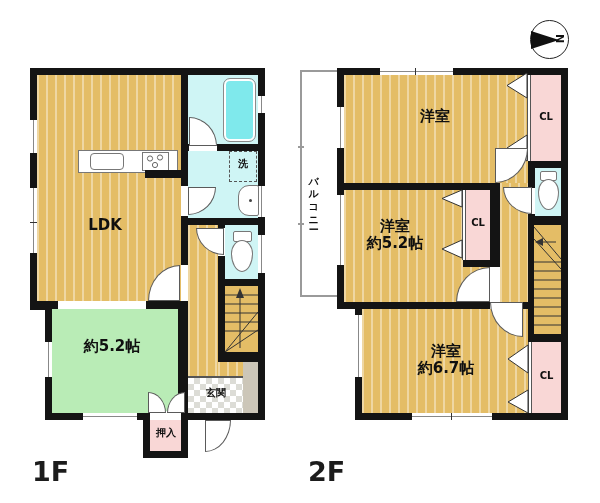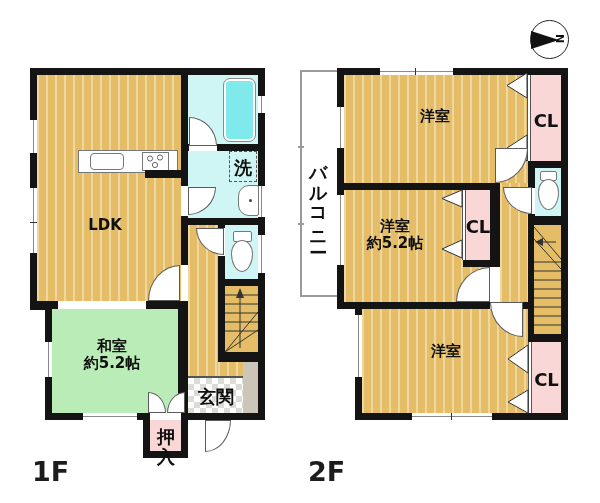--- a/index.html
+++ b/index.html
@@ -21,21 +21,21 @@
   .winV{position:absolute;background:linear-gradient(90deg,#fff 0 44%,#888 44% 56%,#fff 56% 100%);}
   .winH{position:absolute;background:linear-gradient(180deg,#fff 0 44%,#888 44% 56%,#fff 56% 100%);}
   .open{position:absolute;background:#fff;}
   .disc{position:absolute;background:#fff;border:1px solid #5a5a5a;box-sizing:border-box;}
   .rTL{border-radius:100% 0 0 0;}
   .rTR{border-radius:0 100% 0 0;}
   .rBR{border-radius:0 0 100% 0;}
   .rBL{border-radius:0 0 0 100%;}
   .lbl{position:absolute;text-align:center;font-weight:600;line-height:1.12;color:#101010;}
   .rm{font-size:15px;}
-  .sm{font-size:18px;font-weight:600;}
+  .sm{font-size:10px;font-weight:600;}
   .floor-tag{position:absolute;font-size:27px;font-weight:600;color:#1c1c1c;}
   .fixture{position:absolute;background:#fff;border:1px solid #777;box-sizing:border-box;}
   .tick{position:absolute;background:#333;}
   .vtext{writing-mode:vertical-rl;letter-spacing:2px;}
   svg{position:absolute;overflow:visible;}
 </style>
 </head>
 <body>
 
 <div>
@@ -109,21 +109,20 @@
   <div class="lbl sm" style="left:229px;top:158px;width:28px;">洗</div>
   <div class="fixture" style="left:238px;top:185px;width:21px;height:31px;border-radius:11px 2px 2px 11px;"></div>
   <div class="abs" style="left:249px;top:199px;width:3px;height:3px;border-radius:50%;background:#444;"></div>
   <div class="fixture" style="left:233px;top:231px;width:19px;height:11px;border-radius:2px;"></div>
   <div class="fixture" style="left:231px;top:240px;width:22px;height:32px;border-radius:50% 50% 50% 50% / 42% 42% 58% 58%;"></div>
 
   <div class="lbl rm" style="left:55px;top:217px;width:100px;">
     <div>LDK</div>
   </div>
   <div class="lbl rm" style="left:62px;top:338px;width:100px;">
-    <div>和室</div>
     <div>約5.2帖</div>
   </div>
   <div class="lbl sm" style="left:191px;top:387px;width:50px;">玄関</div>
   <div class="lbl sm" style="left:150px;top:427px;width:32px;">押入</div>
   <div class="floor-tag" style="left:32px;top:456px;">1F</div>
 </div>
 
 <div>
 
   <div class="abs" style="left:300px;top:70px;width:40px;height:227px;background:#fff;border:2px solid #9a9a9a;box-sizing:border-box;"></div>
@@ -199,20 +198,21 @@
 
   <div class="lbl rm" style="left:385px;top:108px;width:100px;">
     <div>洋室</div>
   </div>
   <div class="lbl rm" style="left:345px;top:218px;width:100px;">
     <div>洋室</div>
     <div>約5.2帖</div>
   </div>
   <div class="lbl rm" style="left:396px;top:343px;width:100px;">
     <div>洋室</div>
+    <div>約6.7帖</div>
   </div>
   <div class="lbl sm" style="left:531px;top:111px;width:30px;">CL</div>
   <div class="lbl sm" style="left:464px;top:217px;width:28px;">CL</div>
   <div class="lbl sm" style="left:532px;top:370px;width:29px;">CL</div>
   <div class="floor-tag" style="left:308px;top:456px;">2F</div>
 
   <div class="abs" style="left:530px;top:20px;width:39px;height:39px;border:1.5px solid #222;border-radius:50%;background:#fff;box-sizing:border-box;"></div>
   <svg width="30" height="22" style="left:531px;top:29px;">
     <polygon points="0,2 0,20 28,11" fill="#111"></polygon>
   </svg>

